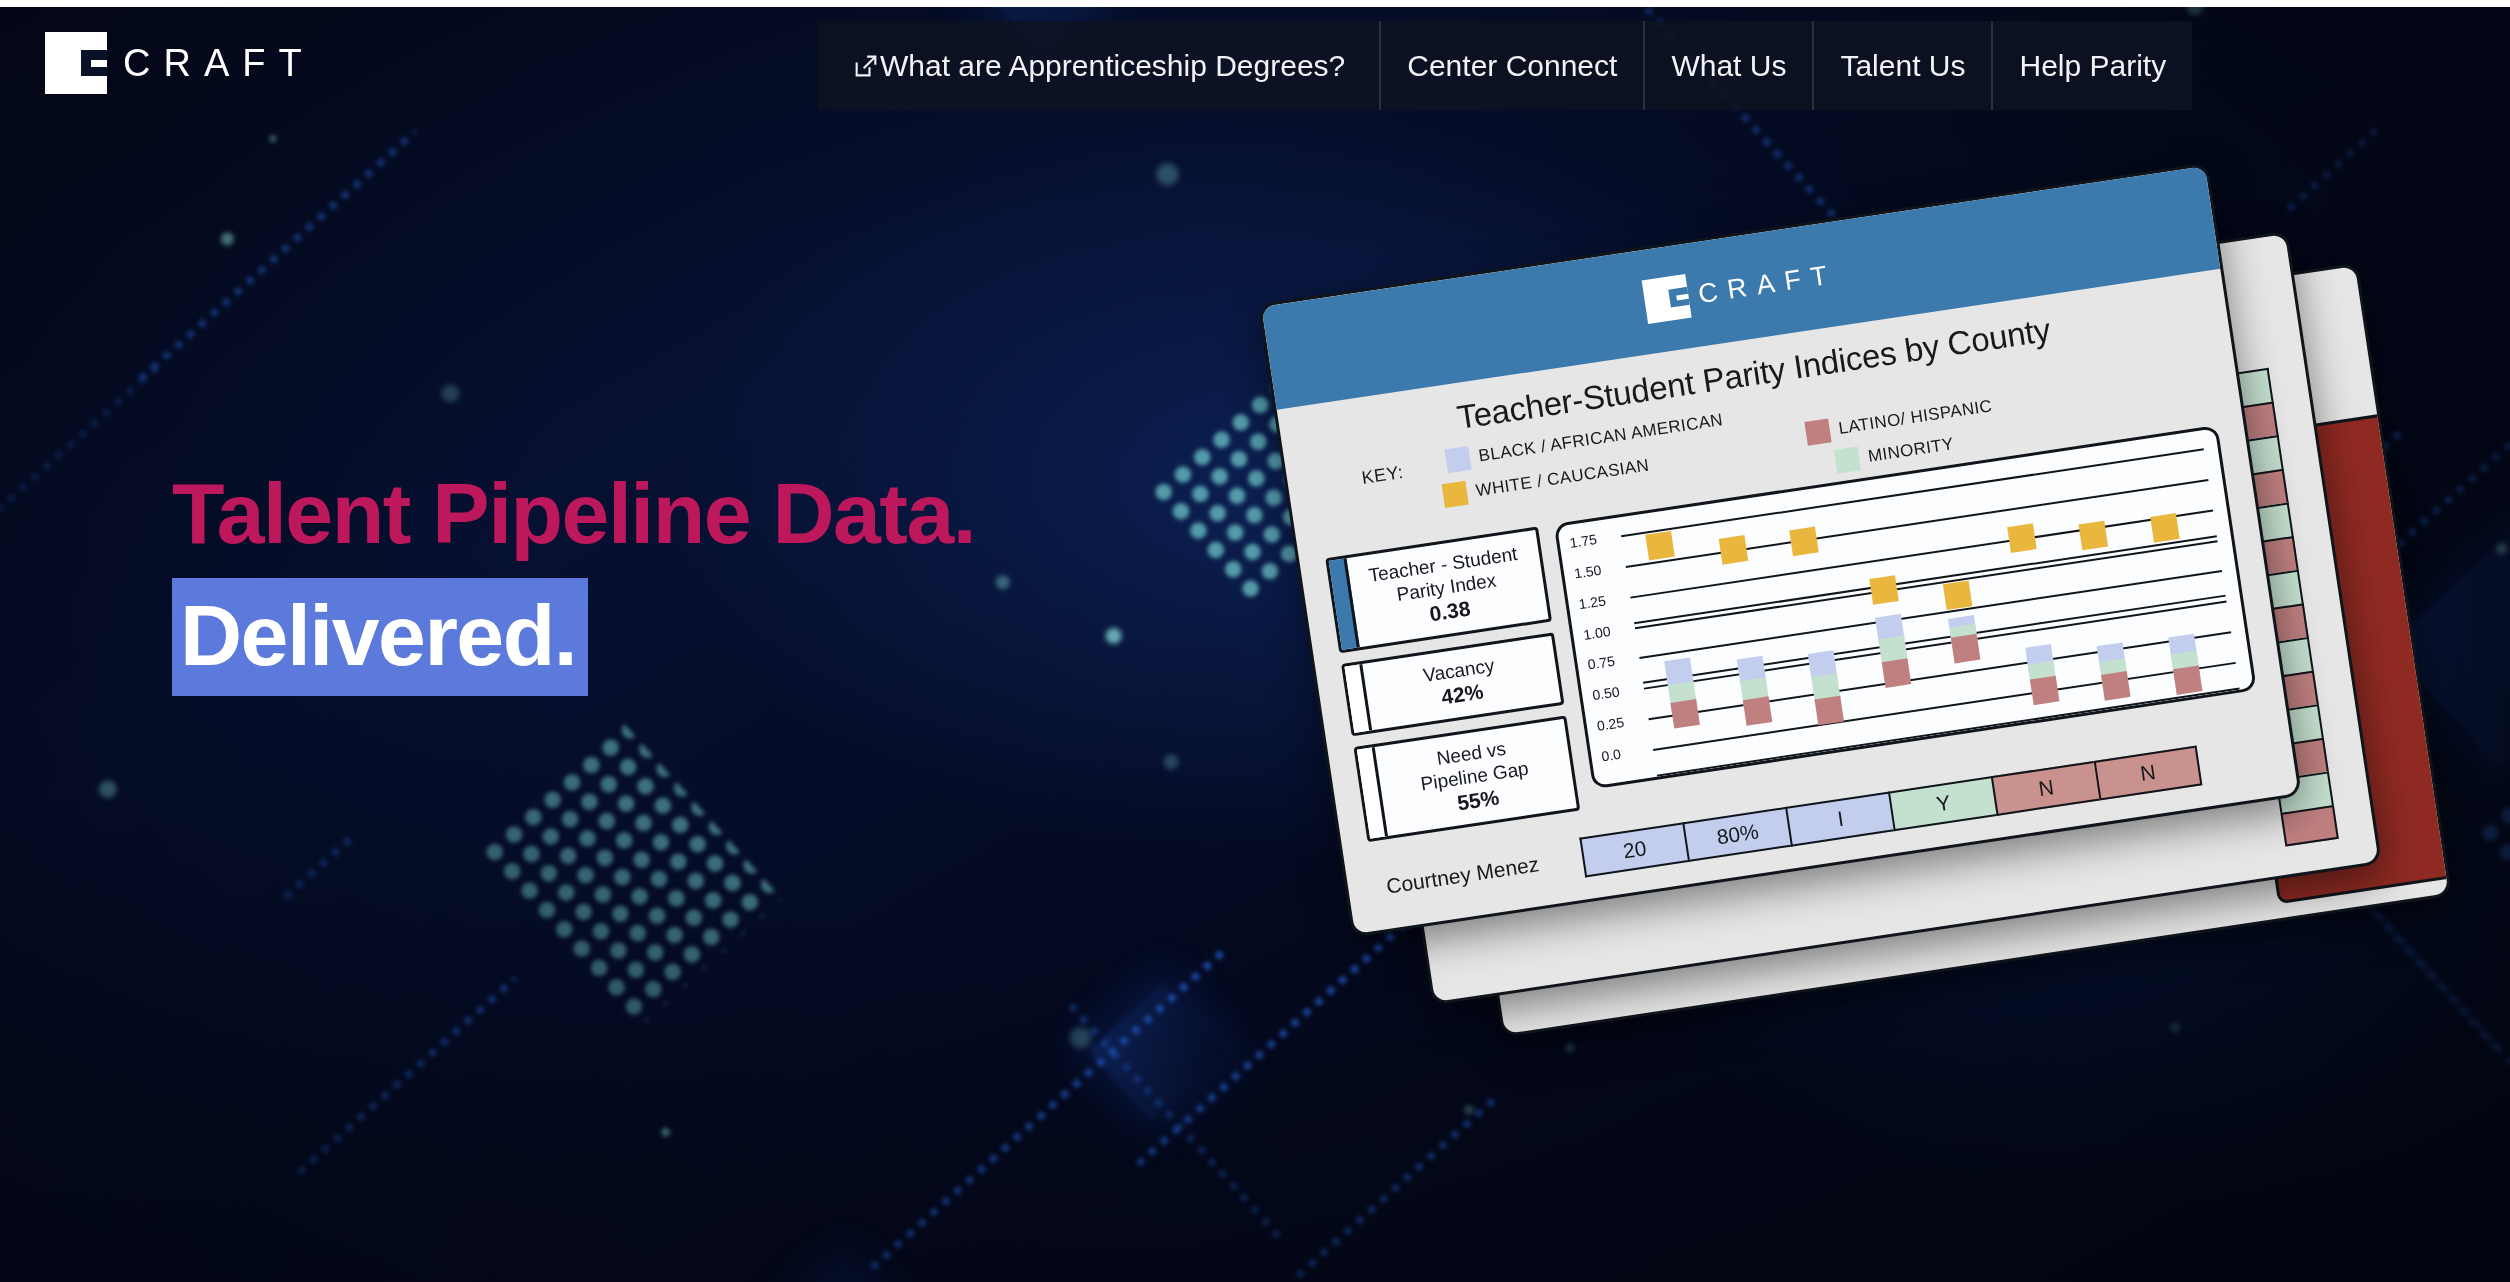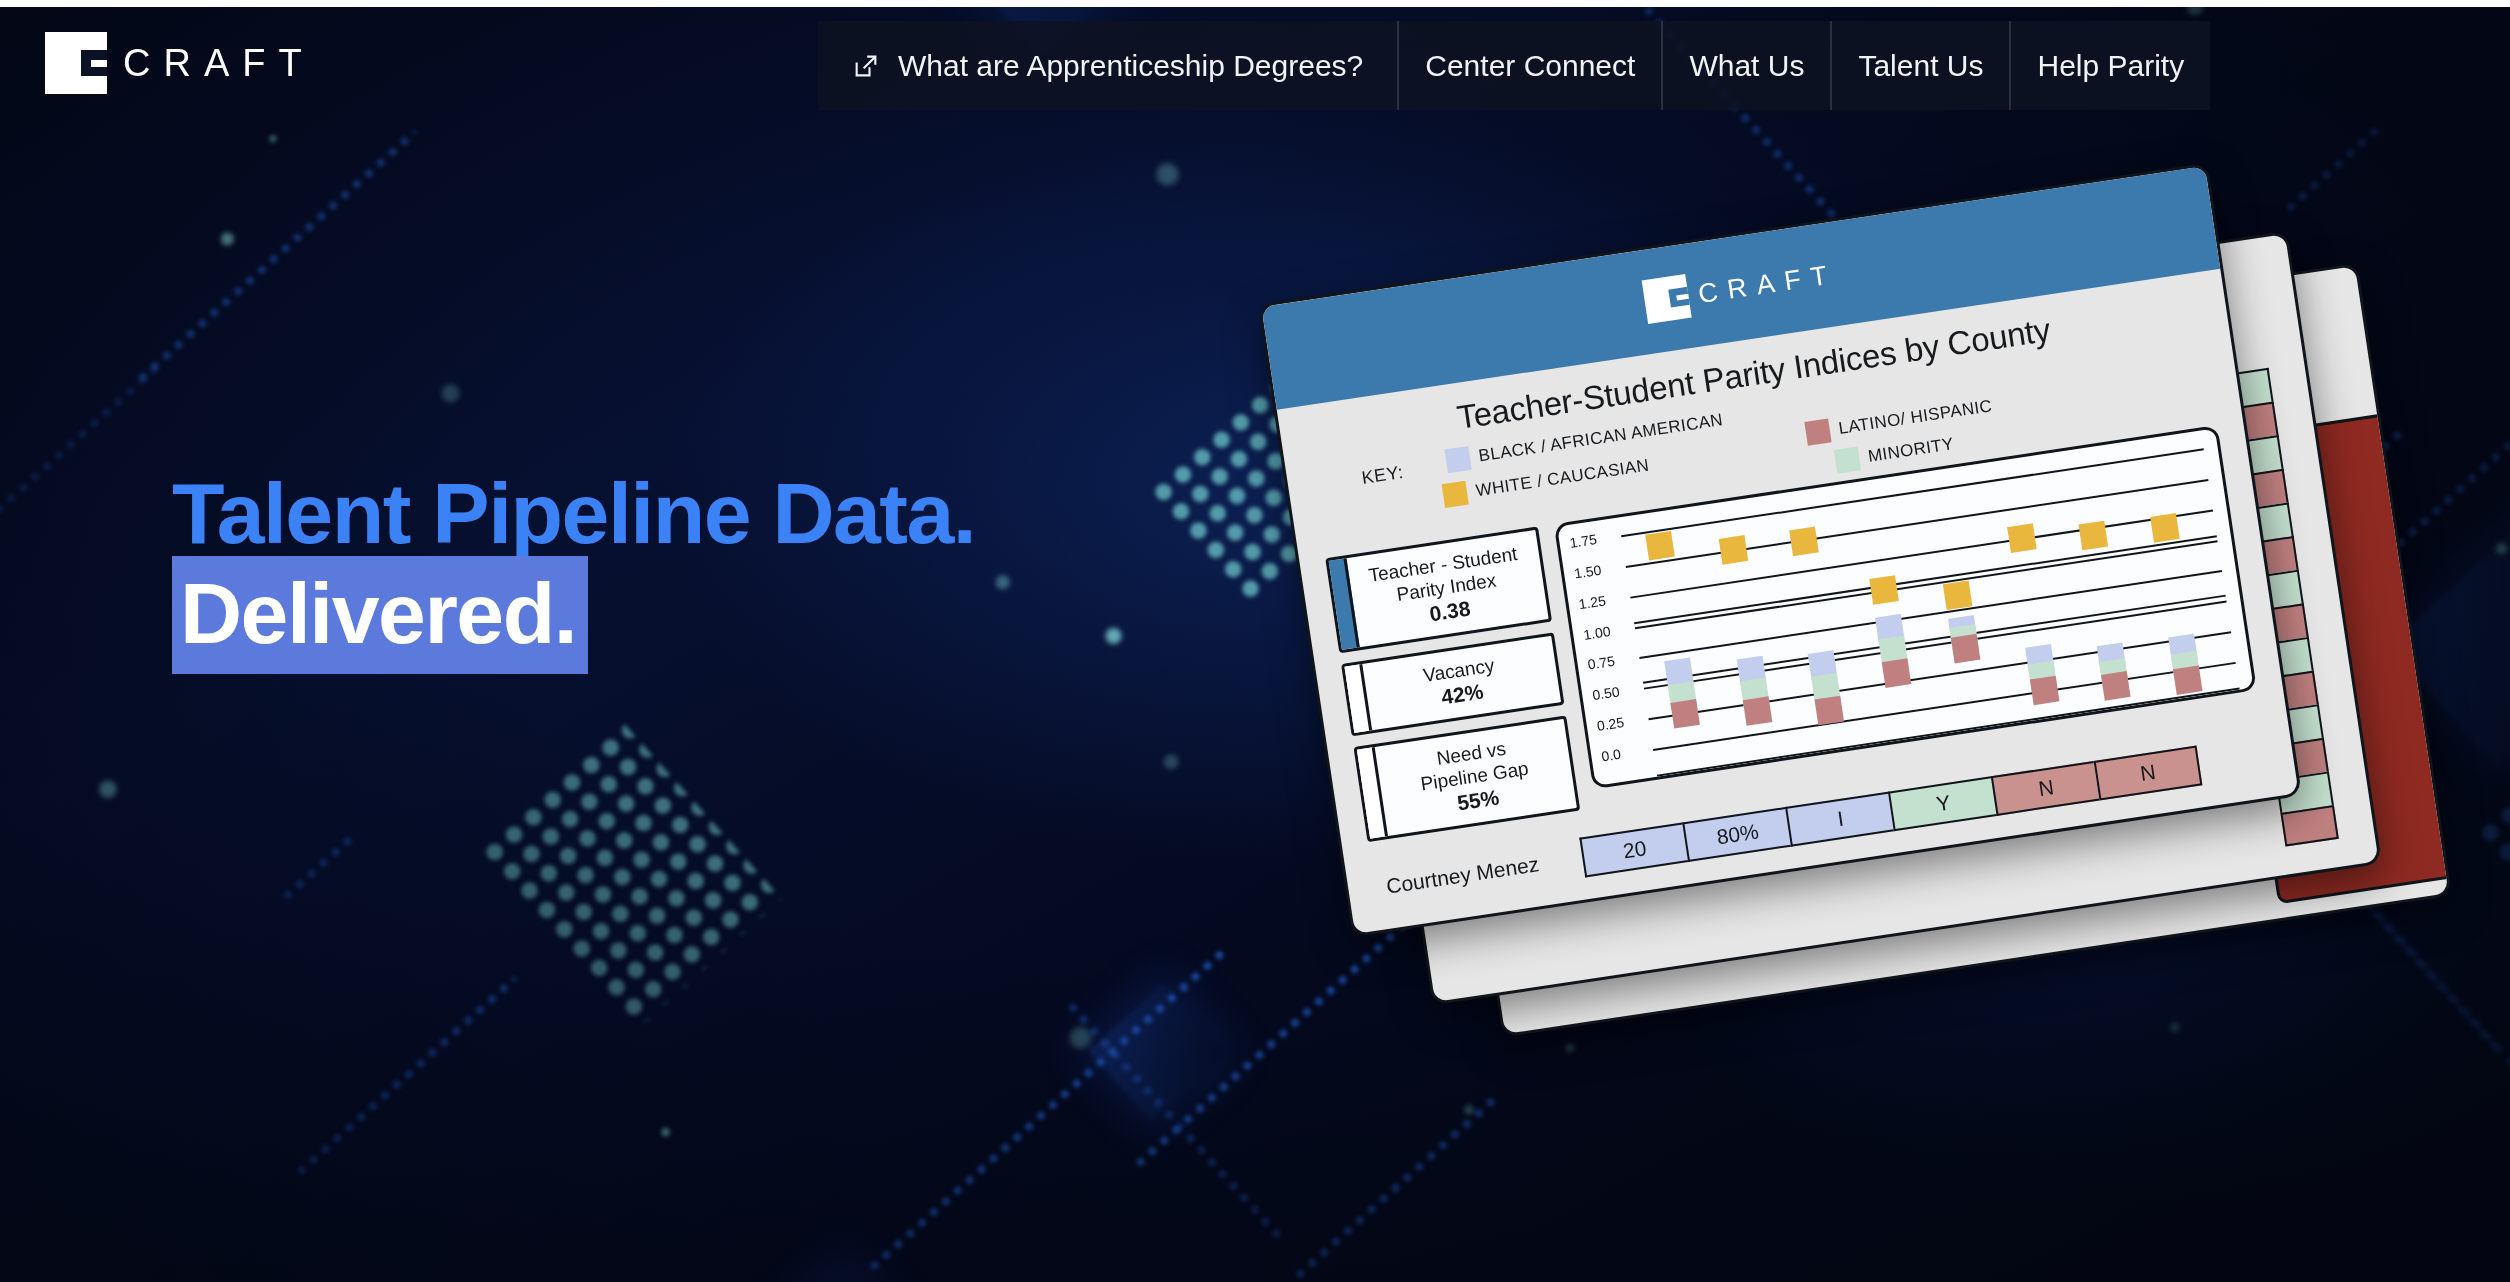--- a/index.html
+++ b/index.html
@@ -66,35 +66,35 @@
     background:#0a1228; border-right:0;
   }
   .logo-mark::before {
     content:""; position:absolute; right:0; top:28px; width:16px; height:7px; background:#fff; z-index:2;
   }
   .logo-word { color:#fff; font-size:38px; letter-spacing:13px; font-weight:300; line-height:1; }
 
   
   .nav { position:absolute; left:818px; top:21px; height:89px; display:flex; align-items:stretch; z-index:45; }
   .nav-item {
-    display:flex; align-items:center; gap:18px;
+    display:flex; align-items:center; 
     padding:0 26px; background:rgba(14,18,34,0.88);
     color:#f2f3f7; font-size:30px; font-weight:400; white-space:nowrap;
     border-right:2px solid rgba(255,255,255,0.13);
     cursor:pointer;
   }
   .nav-item:last-child { border-right:none; }
   .nav-item.wide { padding-left:34px; padding-right:34px; }
   .ext-icon { width:28px; height:28px; position:relative; flex:0 0 auto; display:block; }
 
   
   .hero-copy { position:absolute; left:172px; top:470px; z-index:30; width:1000px; }
   .h1 {
-    color:#3b82f6; font-size:86px; line-height:1.0; font-weight:700;
-    letter-spacing:-1.5px; 
+    color:#be185d; font-size:86px; line-height:1.0; font-weight:700;
+    letter-spacing:-1.5px; margin-bottom:22px;
   }
   .h1-hl {
     display:inline-block; background:#5C79DC; color:#fff;
     font-size:86px; font-weight:700; letter-spacing:-1.5px;
     padding:14px 12px 18px 8px; line-height:1.0;
   }
   .sub {
     margin-top:54px; color:#ffffff; font-size:38px; font-weight:700;
     line-height:1.32; letter-spacing:-0.2px; max-width:920px;
   }

